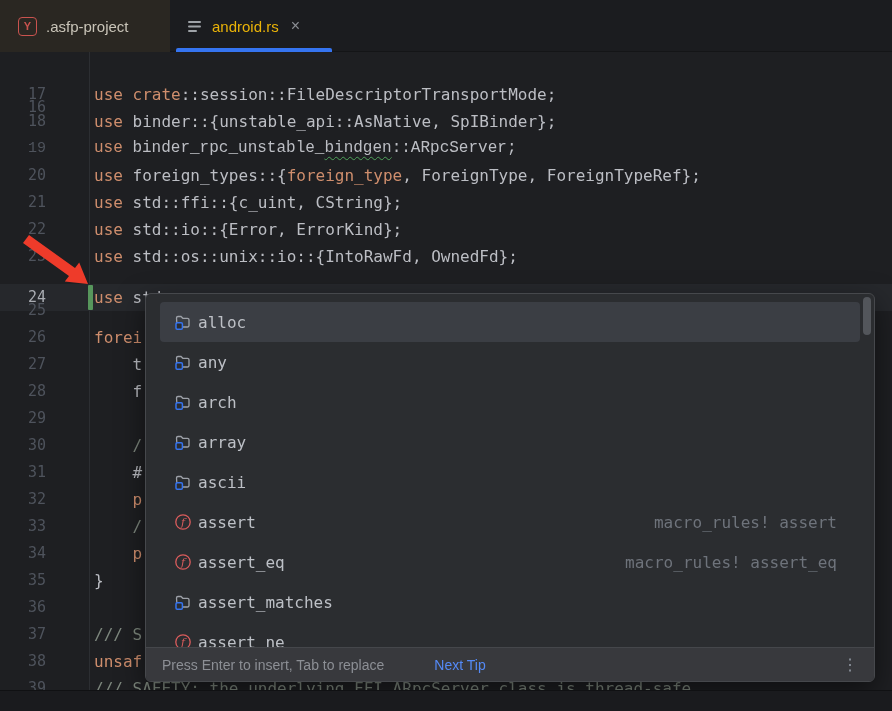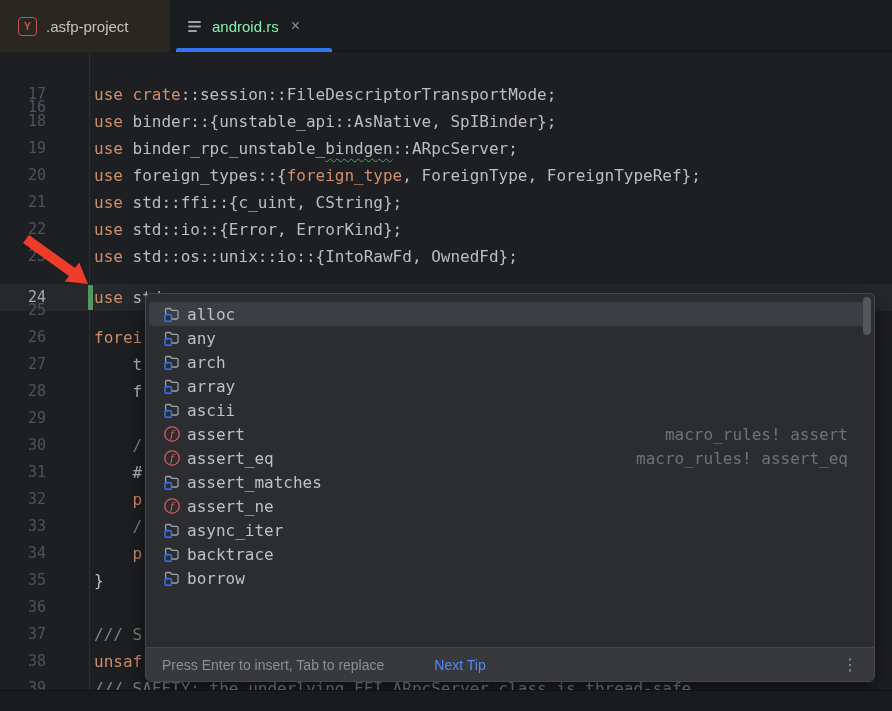--- a/index.html
+++ b/index.html
@@ -9,21 +9,21 @@
   .tabbar{position:absolute;left:0;top:0;width:892px;height:52px;background:#1b1c1f;
           border-bottom:1px solid #141517;box-sizing:border-box;}
   .tab{position:absolute;top:0;height:52px;display:flex;align-items:center;cursor:default;}
   .tab-project{left:0;width:170px;background:#2a2722;padding-left:18px;box-sizing:border-box;}
   .tab-file{left:170px;width:164px;padding-left:16px;box-sizing:border-box;}
   .yicon{width:17px;height:17px;border:1.6px solid #c9534f;border-radius:4px;color:#c9534f;
          font-size:11px;font-weight:bold;display:flex;align-items:center;justify-content:center;
          margin-right:9px;flex:none;}
   .tab-label{font-size:15px;}
   .tab-project .tab-label{color:#c9c4b8;}
-  .tab-file .tab-label{color:#86efac;}
+  .tab-file .tab-label{color:#eab308;}
   .rust-icon{margin-right:8px;display:flex;align-items:center;flex:none;}
   .close{margin-left:12px;color:#8b8e94;font-size:16px;line-height:16px;}
   .underline{position:absolute;left:6px;bottom:0;width:156px;height:4px;background:#3574f0;
              border-radius:2px 2px 0 0;}
   
   .editor{position:absolute;left:0;top:52px;width:892px;height:638px;background:#1e1f22;overflow:hidden;}
   .gutter-sep{position:absolute;left:89px;top:0;bottom:0;width:1px;background:#2c2e32;}
   .line{position:absolute;left:0;right:0;height:27px;font-family:"DejaVu Sans Mono",monospace;
         font-size:16px;line-height:27px;white-space:pre;}
   .line.current{background:#26282c;}
@@ -38,21 +38,21 @@
   .tk-sp{color:#bcbec4;text-decoration:underline;text-decoration-style:wavy;
          text-decoration-color:#4fa45b;text-decoration-thickness:1px;text-underline-offset:4px;}
   
   .arrow{position:absolute;left:0;top:0;pointer-events:none;}
   
   .popup{position:absolute;left:145px;top:293px;width:730px;height:389px;background:#2b2d30;
          border:1px solid #46484c;border-radius:6px;box-sizing:border-box;
          box-shadow:0 10px 28px rgba(0,0,0,.5);overflow:hidden;}
   .p-items{position:absolute;left:0;top:0;right:0;height:354px;padding-top:8px;overflow:hidden;
            box-sizing:content-box;}
-  .p-item{display:flex;align-items:center;height:24px;margin:0 3px;padding-left:14px;border-radius:4px;
+  .p-item{display:flex;align-items:center;height:40px;margin:0 14px;padding-left:14px;border-radius:4px;
           font-family:"DejaVu Sans Mono",monospace;font-size:16px;color:#bdc0c6;}
   .p-item.selected{background:#3b3e44;}
   .p-icon{width:18px;height:18px;margin-right:6px;flex:none;display:flex;align-items:center;}
   .p-hint{margin-left:auto;padding-right:23px;color:#6e737b;}
   .p-scrollbar{position:absolute;right:3px;top:3px;width:8px;height:38px;background:#53565b;border-radius:4px;}
   .p-footer{position:absolute;left:0;right:0;bottom:0;height:34px;background:#38393d;
             border-top:1px solid #45474b;display:flex;align-items:center;padding:0 16px;
             box-sizing:border-box;font-size:14px;gap:40px;}
   .p-hinttext{color:#8c8f95;}
   .p-link{color:#548af7;margin-left:10px;}
@@ -84,21 +84,21 @@
       <div class="underline"></div>
     </div>
   </div>
 
   <div class="editor">
     <div class="gutter-sep"></div>
     <div id="lines">
         <div class="line" style="top: 1.5px; margin-top: 40px;"><span class="lnum">16</span><span class="code"></span></div>
         <div class="line" style="top: 28.5px;"><span class="lnum">17</span><span class="code"><span class="tk-kw">use </span><span class="tk-kw">crate</span><span class="tk-id">::session::FileDescriptorTransportMode;</span></span></div>
         <div class="line" style="top: 55.5px;"><span class="lnum">18</span><span class="code"><span class="tk-kw">use </span><span class="tk-id">binder::{unstable_api::AsNative, SpIBinder};</span></span></div>
-        <div class="line" style="top: 82.5px;"><span class="lnum">19</span><span class="code"><span class="tk-kw">use </span><span class="tk-id">binder_rpc_unstable_</span><span class="tk-sp">bindgen</span><span class="tk-id">::ARpcServer;</span></span></div>
+        <div class="line" style="top: 82.5px; font-family: Liberation Mono, monospace;"><span class="lnum">19</span><span class="code"><span class="tk-kw">use </span><span class="tk-id">binder_rpc_unstable_</span><span class="tk-sp">bindgen</span><span class="tk-id">::ARpcServer;</span></span></div>
         <div class="line" style="top: 109.5px;"><span class="lnum">20</span><span class="code"><span class="tk-kw">use </span><span class="tk-id">foreign_types::{</span><span class="tk-mac">foreign_type</span><span class="tk-id">, ForeignType, ForeignTypeRef};</span></span></div>
         <div class="line" style="top: 136.5px;"><span class="lnum">21</span><span class="code"><span class="tk-kw">use </span><span class="tk-id">std::ffi::{c_uint, CString};</span></span></div>
         <div class="line" style="top: 163.5px;"><span class="lnum">22</span><span class="code"><span class="tk-kw">use </span><span class="tk-id">std::io::{Error, ErrorKind};</span></span></div>
         <div class="line" style="top: 190.5px;"><span class="lnum">23</span><span class="code"><span class="tk-kw">use </span><span class="tk-id">std::os::unix::io::{IntoRawFd, OwnedFd};</span></span></div>
         <div class="line current" style="top: 232px;"><span class="lnum">24</span><span class="vcs"></span><span class="code"><span class="tk-kw">use </span><span class="tk-id">std::</span></span></div>
         <div class="line" style="top: 244.5px;"><span class="lnum">25</span><span class="code"></span></div>
         <div class="line" style="top: 271.5px;"><span class="lnum">26</span><span class="code"><span class="tk-mac">forei</span></span></div>
         <div class="line" style="top: 298.5px;"><span class="lnum">27</span><span class="code"><span class="tk-id">    t</span></span></div>
         <div class="line" style="top: 325.5px;"><span class="lnum">28</span><span class="code"><span class="tk-id">    f</span></span></div>
         <div class="line" style="top: 352.5px;"><span class="lnum">29</span><span class="code"></span></div>

